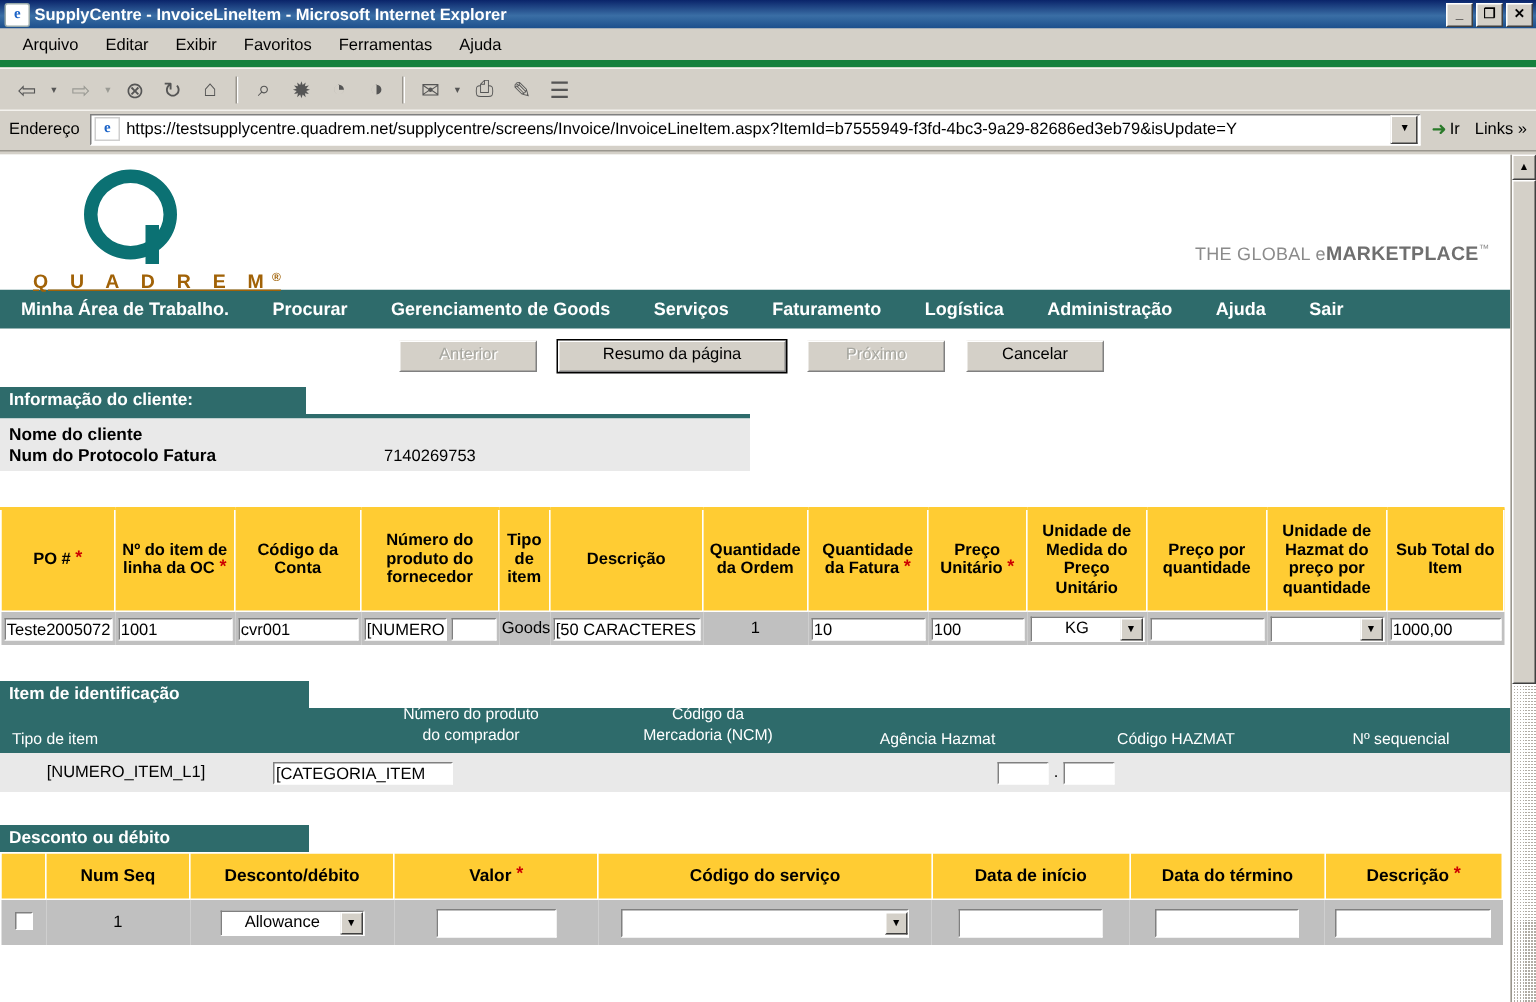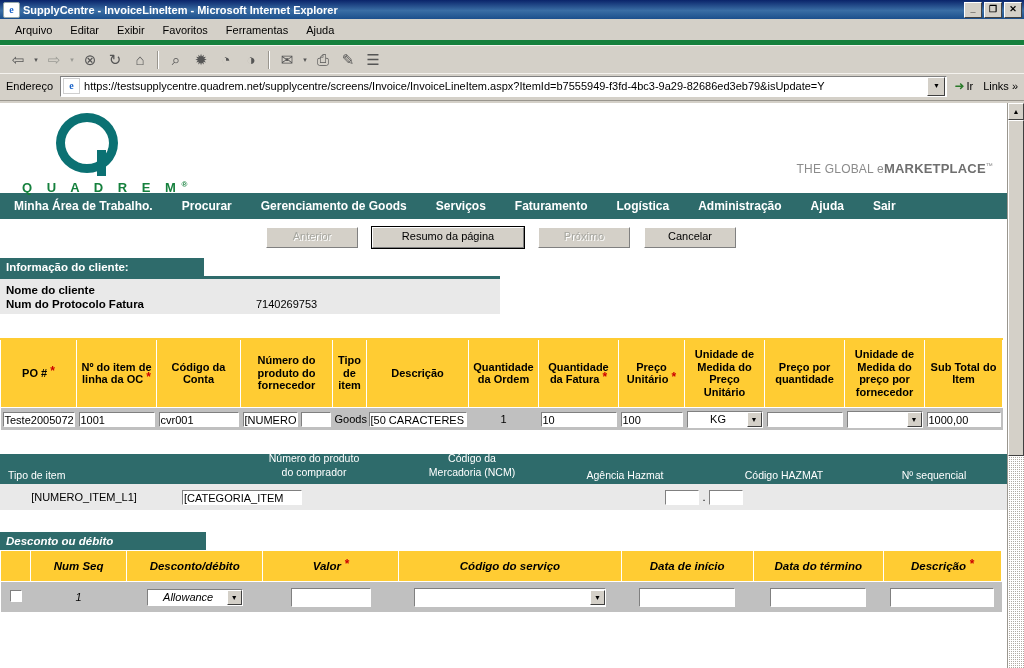--- a/index.html
+++ b/index.html
@@ -109,21 +109,21 @@
   }
   .logo-q .ring{
     width:62px;height:60px;border:9px solid #0b7173;border-radius:50%;
     box-sizing:border-box;
   }
   .logo-q .tail{
     position:absolute;right:16px;bottom:-3px;width:9px;height:26px;
     background:#0b7173;transform:rotate(0deg);
   }
   .logo-txt{
-    margin-top:7px;font-size:13px;font-weight:bold;letter-spacing:5.5px;color:#15803d;
+    margin-top:7px;font-size:13px;font-weight:bold;letter-spacing:5.5px;color:#a16207;text-decoration:underline;
   }
   .logo-txt sup{font-size:8px;letter-spacing:0;}
   .welcome{
     position:absolute;right:6px;top:3px;width:196px;height:26px;
     border-left:1px solid #bfbfbf;border-bottom:1px solid #bfbfbf;
     font-size:10px;color:#8b8b8b;display:flex;align-items:center;justify-content:center;
   }
   .tagline{
     position:absolute;right:14px;top:58px;font-size:12px;color:#8b8b8b;
     letter-spacing:.2px;white-space:nowrap;
@@ -208,21 +208,21 @@
   .idsection{margin-top:24px;}
   .idhdrrow{
     background:#2e6b6b;color:#fff;height:30px;display:flex;align-items:flex-end;
     font-size:10.5px;
   }
   .idhdrrow div{text-align:center;padding-bottom:3px;line-height:11px;}
   .idbody{background:#e9e9e9;height:26px;display:flex;align-items:center;}
   .idbody > div{text-align:center;font-size:11px;color:#000;}
 
   
-  .disc{margin-top:22px;font-style:italic;}
+  .disc{margin-top:22px;}
   table.disctbl{border-collapse:collapse;width:1002px;table-layout:fixed;}
   table.disctbl th{
     background:#fc3;color:#000;font-size:11.5px;font-weight:bold;
     border:1px solid #fff;padding:5px 2px;height:20px;
   }
   table.disctbl th .ast{color:#c00;font-size:12px;vertical-align:top;line-height:9px;}
   table.disctbl td{
     background:#c0c0c0;height:26px;font-size:11px;color:#000;text-align:center;
     padding:2px 4px;vertical-align:middle;
   }
@@ -369,21 +369,21 @@
         <th><span>Nº do item de linha da OC</span> <span class="ast">*</span></th>
         <th>Código da Conta</th>
         <th>Número do produto do fornecedor</th>
         <th>Tipo de item</th>
         <th>Descrição</th>
         <th>Quantidade da Ordem</th>
         <th><span>Quantidade da Fatura</span> <span class="ast">*</span></th>
         <th><span>Preço Unitário</span> <span class="ast">*</span></th>
         <th>Unidade de Medida do Preço Unitário</th>
         <th>Preço por quantidade</th>
-        <th>Unidade de Medida do preço por fornecedor</th>
+        <th>Unidade de Hazmat do preço por quantidade</th>
         <th>Sub Total do Item</th>
       </tr>
       <tr>
         <td>
               <span class="inp">Teste2005072</span>
             </td>
         <td>
               <span class="inp">1001</span>
             </td>
         <td>
@@ -422,20 +422,21 @@
           </div>
         </td>
         <td>
               <span class="inp">1000,00</span>
             </td>
       </tr>
     </tbody>
       </table>
 
     <div class="idsection">
+      <div class="sectionhdr w200">Item de identificação</div>
       <div class="idhdrrow">
         <div style="width:222px;text-align:left;padding-left:8px;">Tipo de item</div>
         <div style="width:168px;">
           <div>Número do produto</div>
             <div>do comprador</div>
         </div>
         <div style="width:148px;">
           <div>Código da</div>
             <div>Mercadoria (NCM)</div>
         </div>

